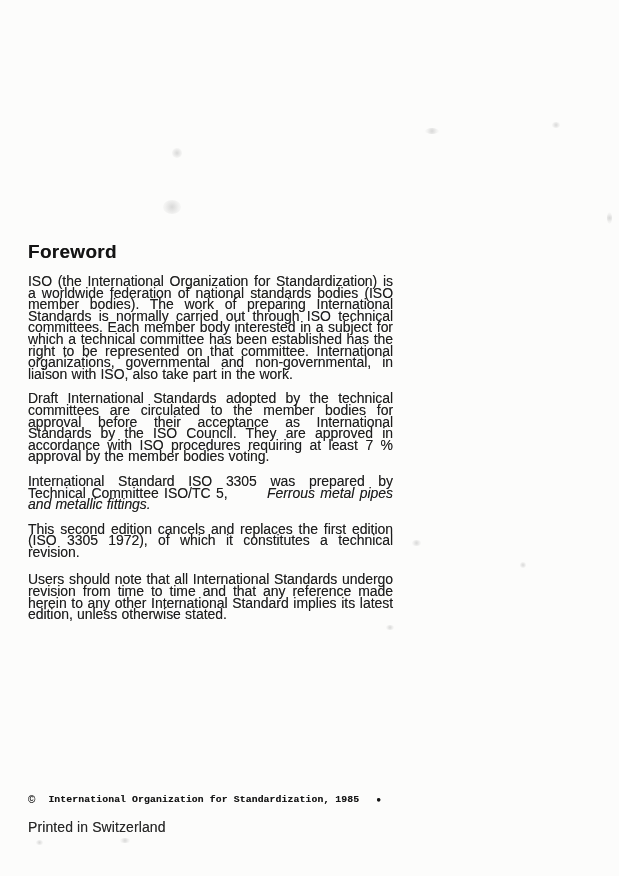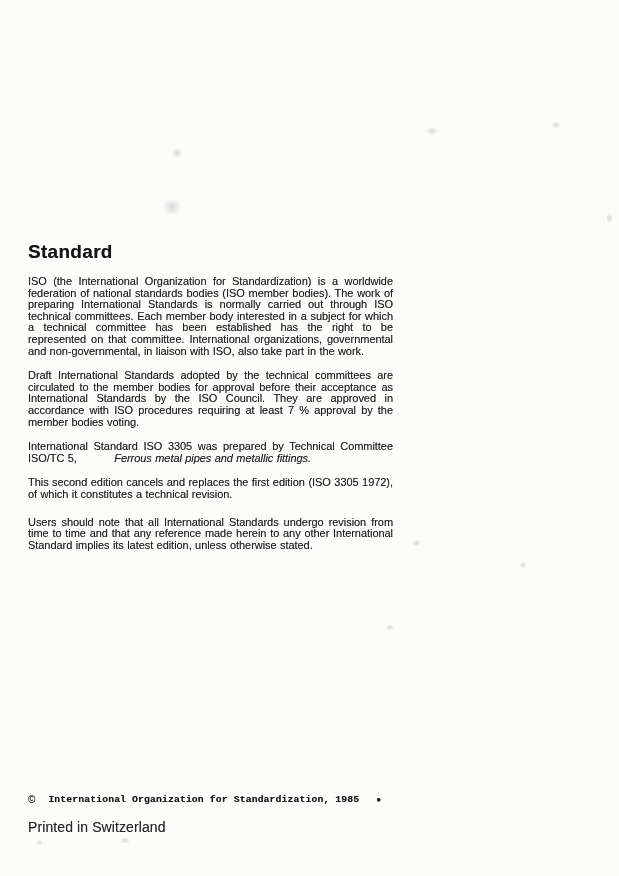--- a/index.html
+++ b/index.html
@@ -28,21 +28,21 @@
   }
   h1.heading {
     font-size: 19px;
     font-weight: bold;
     color: #141414;
     margin: 0 0 13px 0;
     letter-spacing: 0.3px;
     text-shadow: 0 0 0.4px rgba(0,0,0,0.5);
   }
   p.body-para {
-    font-size: 11px;
+    font-size: 14px;
     line-height: 11.6px;
     text-align: justify;
     margin: 0 0 13px 0;
     letter-spacing: -0.05px;
     word-spacing: 0.4px;
     color: #1d1d1d;
     text-shadow: 0 0 0.35px rgba(20,20,20,0.45);
   }
   p.body-para.gap-lg { margin-bottom: 16px; }
   .committee-title { font-style: italic; margin-left: 34px; }
@@ -88,21 +88,21 @@
     background: radial-gradient(circle, rgba(90,90,90,0.22) 0%, rgba(120,120,120,0.08) 60%, rgba(255,255,255,0) 100%);
     pointer-events: none;
   }
 </style>
 </head>
 <body>
 
 <div class="page">
 
   <div class="content">
-    <h1 class="heading">Standard</h1>
+    <h1 class="heading">Foreword</h1>
 
     <p class="body-para">ISO (the International Organization for Standardization) is a worldwide federation of national standards bodies (ISO member bodies). The work of preparing International Standards is normally carried out through ISO technical committees. Each member body interested in a subject for which a technical committee has been established has the right to be represented on that committee. International organizations, governmental and non-governmental, in liaison with ISO, also take part in the work.</p>
 
     <p class="body-para">Draft International Standards adopted by the technical committees are circulated to the member bodies for approval before their acceptance as International Standards by the ISO Council. They are approved in accordance with ISO procedures requiring at least 7 % approval by the member bodies voting.</p>
 
     <p class="body-para"><span>International Standard ISO 3305 was prepared by Technical Committee ISO/TC 5, </span><em class="committee-title">Ferrous metal pipes and metallic fittings.</em></p>
 
     <p class="body-para gap-lg">This second edition cancels and replaces the first edition (ISO 3305 1972), of which it constitutes a technical revision.</p>
 
     <p class="body-para">Users should note that all International Standards undergo revision from time to time and that any reference made herein to any other International Standard implies its latest edition, unless otherwise stated.</p>

